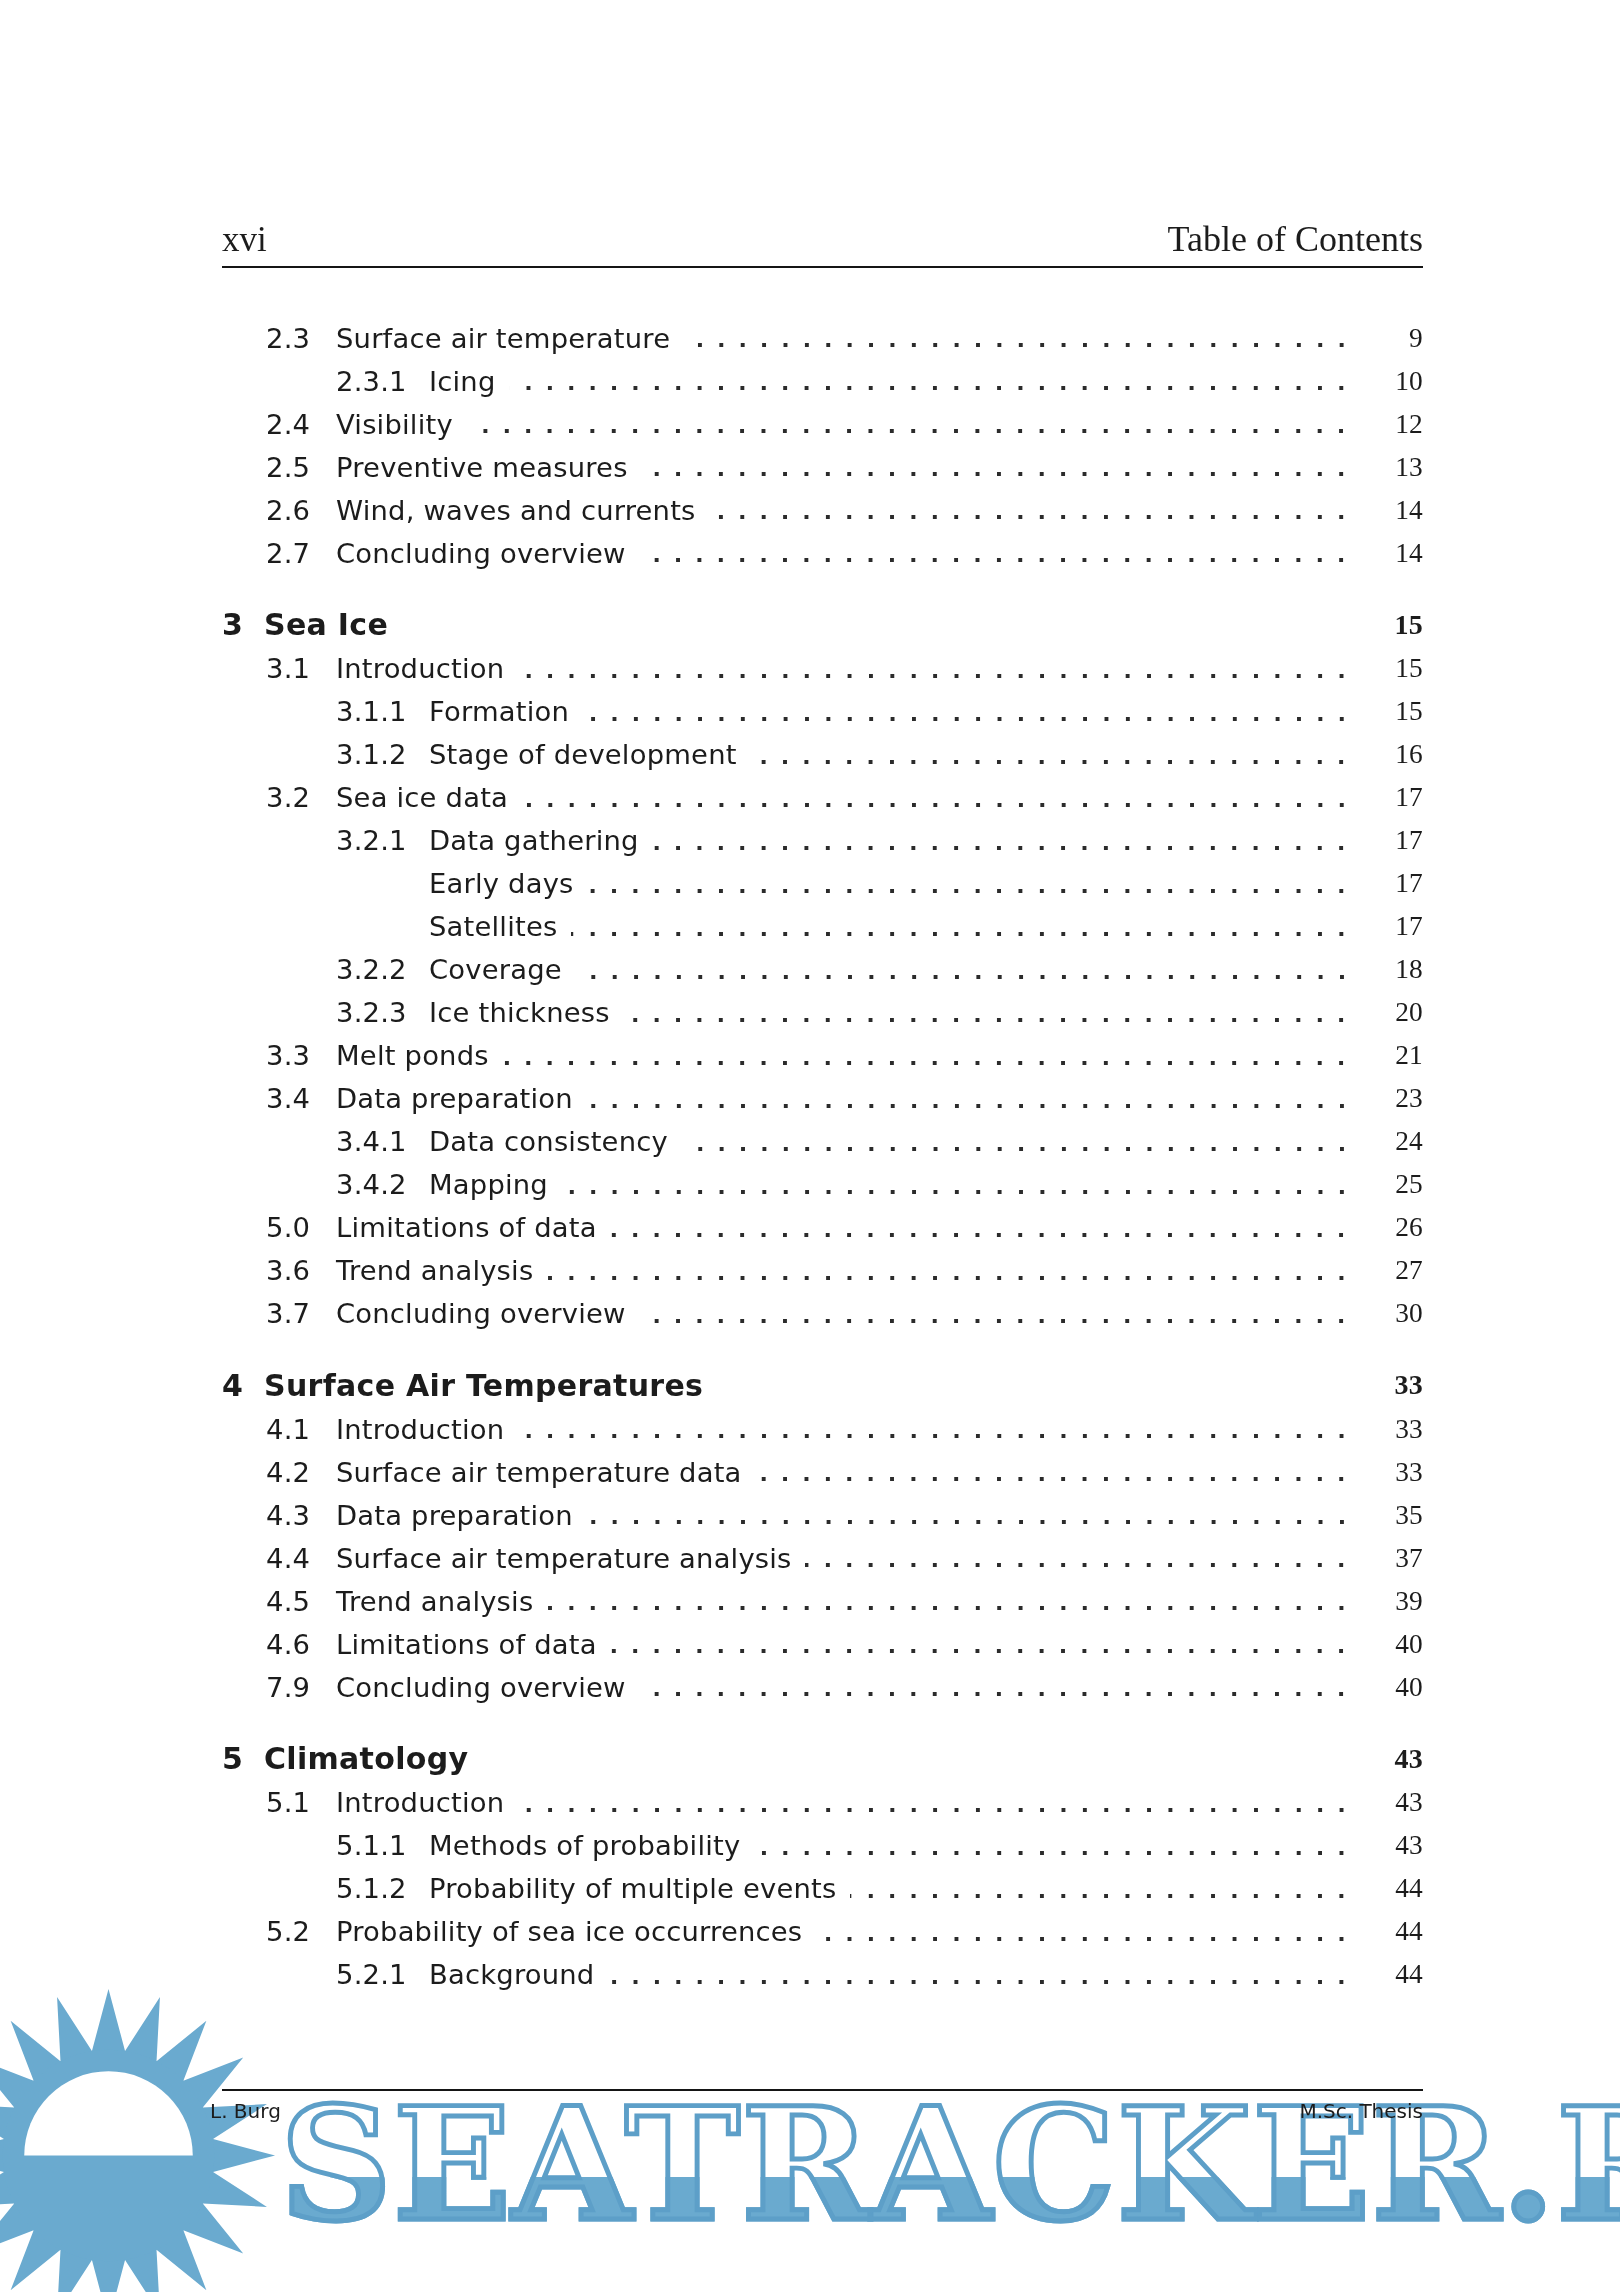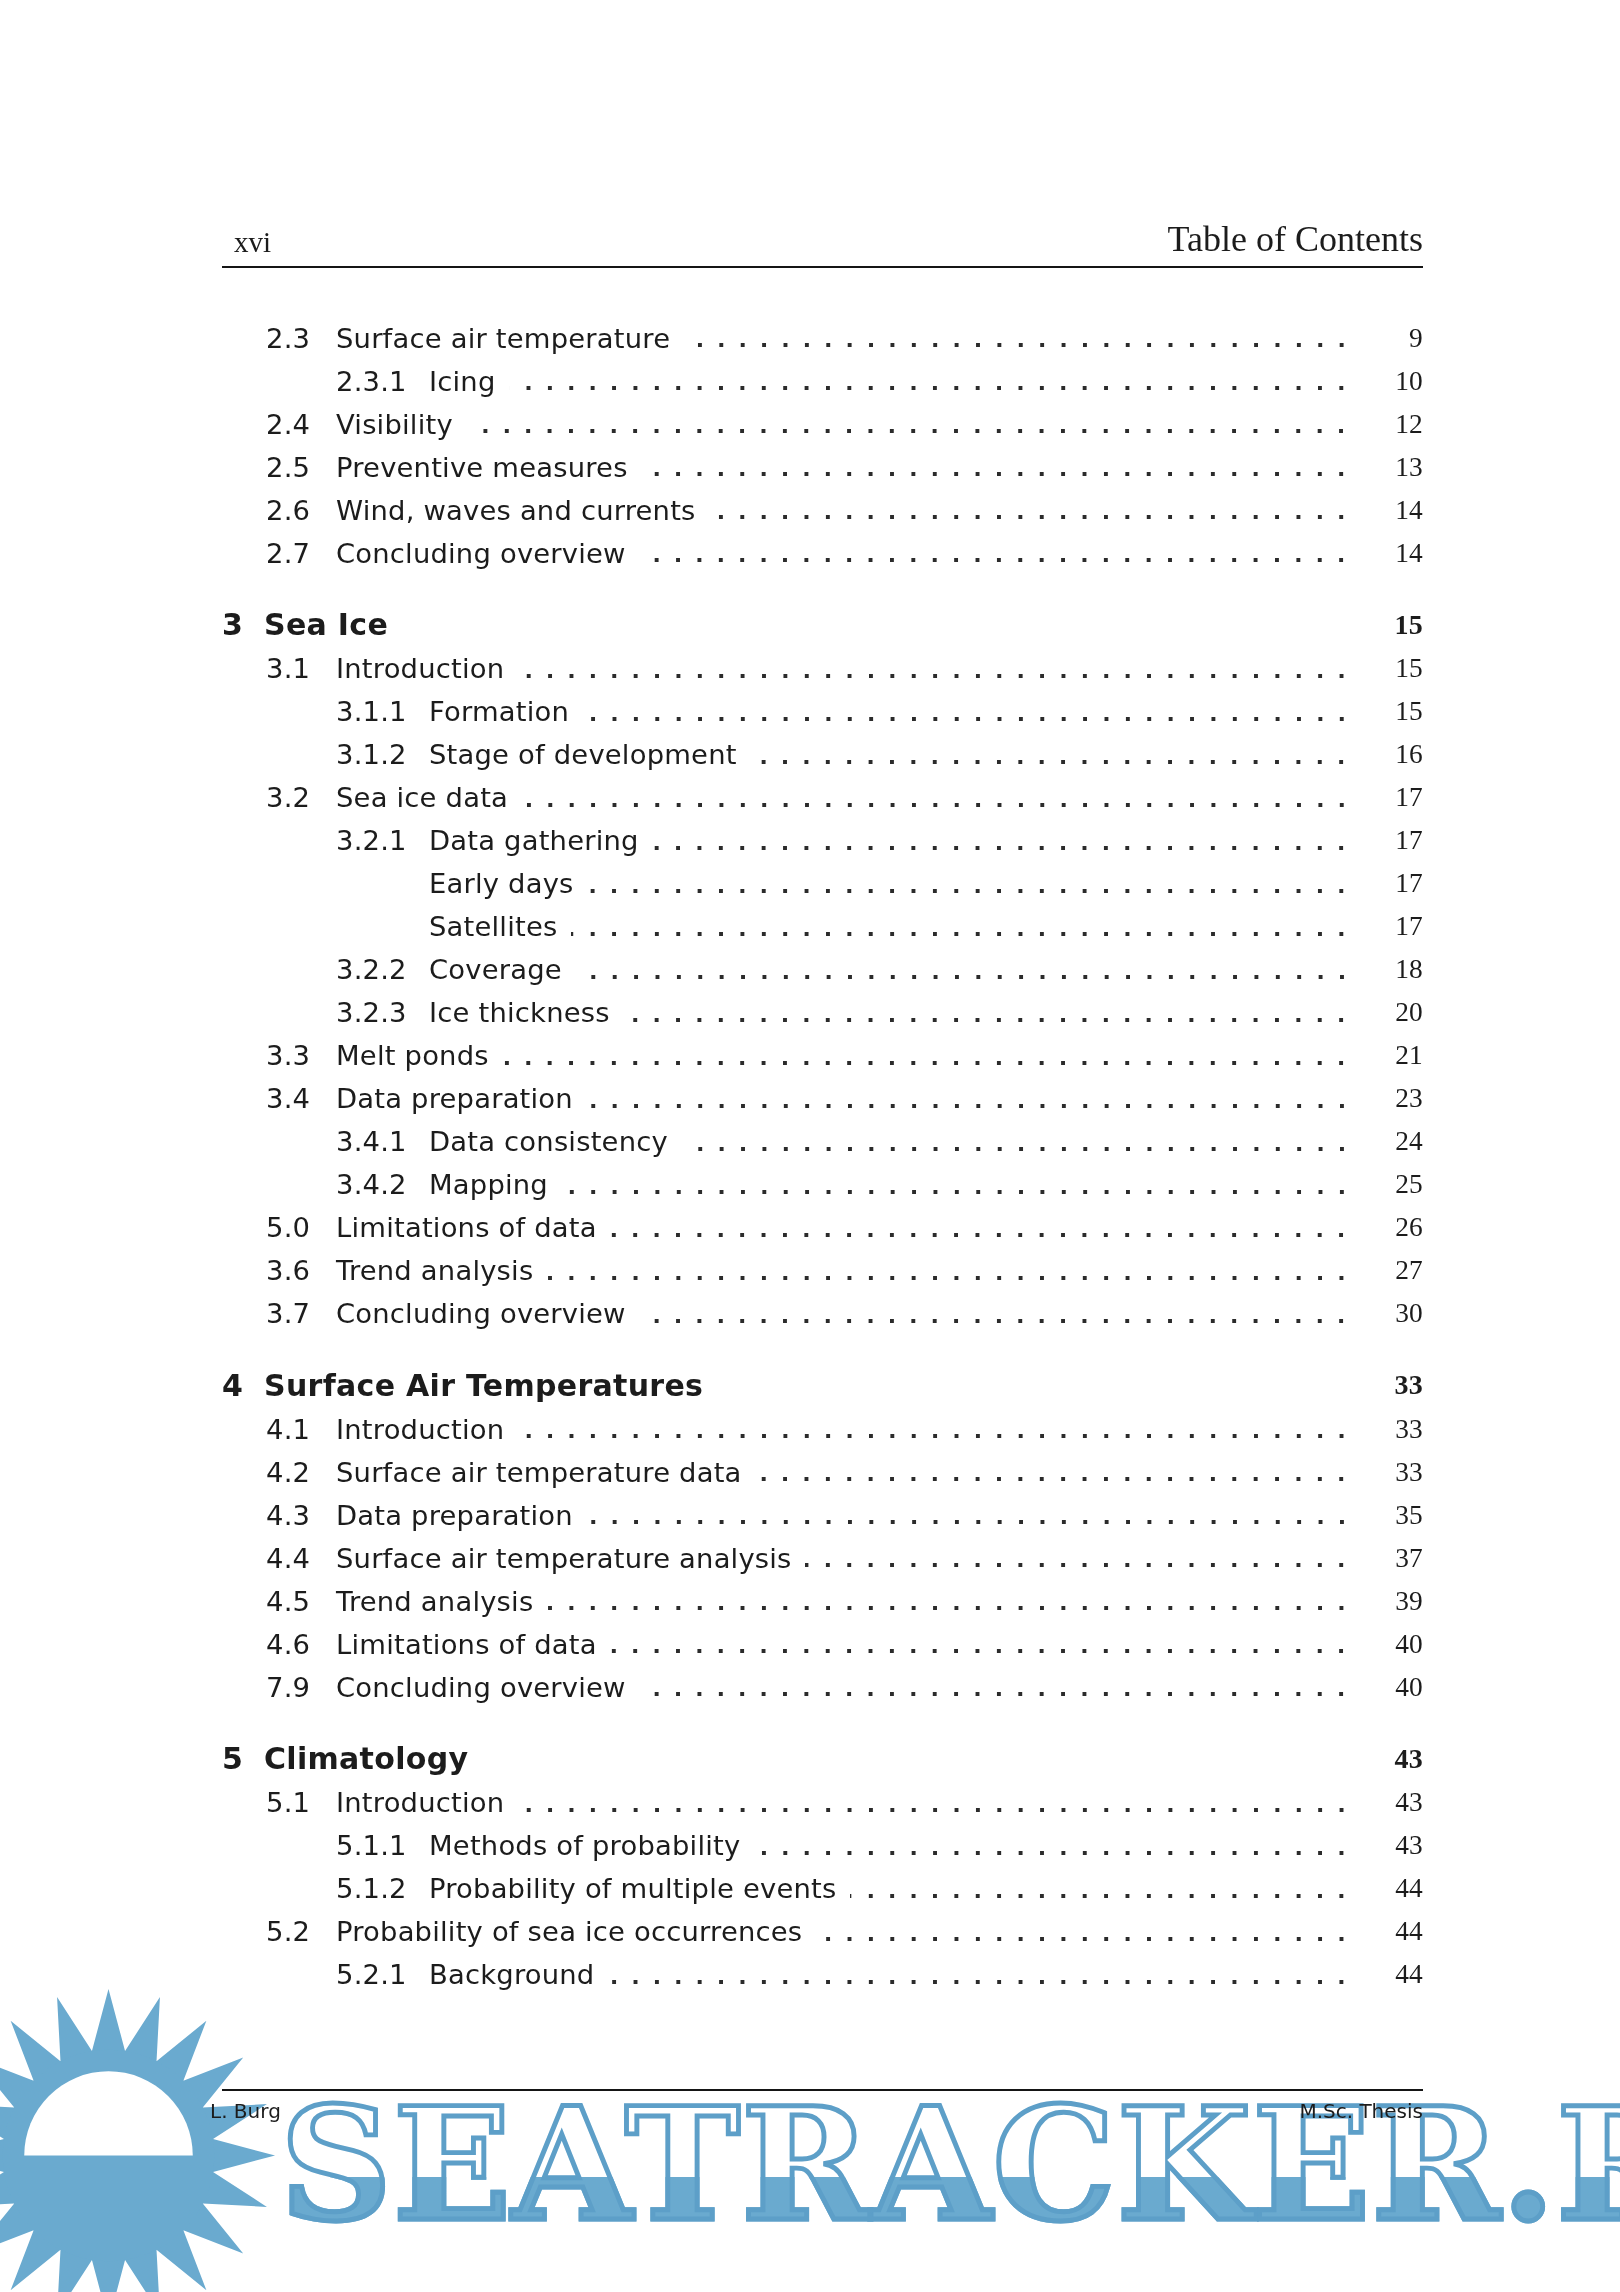--- a/index.html
+++ b/index.html
@@ -4,22 +4,22 @@
 <style>
   html,body { margin:0; padding:0; background:#888; }
   .page {
     position:relative; width:1620px; height:2293px; margin:0 auto;
     background:#ffffff; overflow:hidden;
     font-family:"DejaVu Sans", sans-serif; color:#1c1c1c;
   }
   
   .header-bar { position:absolute; left:222px; right:197px; top:220px; height:39px; z-index:10; }
   .header-left {
-    position:absolute; left:12px; bottom:2px;
-    font-family:"Liberation Serif", serif; font-size:29px; line-height:1;
+    position:absolute; left:0; bottom:2px;
+    font-family:"Liberation Serif", serif; font-size:35px; line-height:1;
   }
   .header-right {
     position:absolute; right:0; bottom:2px;
     font-family:"Liberation Serif", serif; font-size:36px; line-height:1;
   }
   .header-rule { position:absolute; left:222px; right:197px; top:266px; height:2px; background:#151515; z-index:10; }
 
   
   .toc { position:absolute; left:222px; width:1201px; top:317px; z-index:10; }
   .row { display:flex; align-items:center; height:43px; font-size:27.4px; letter-spacing:0.2px; }

